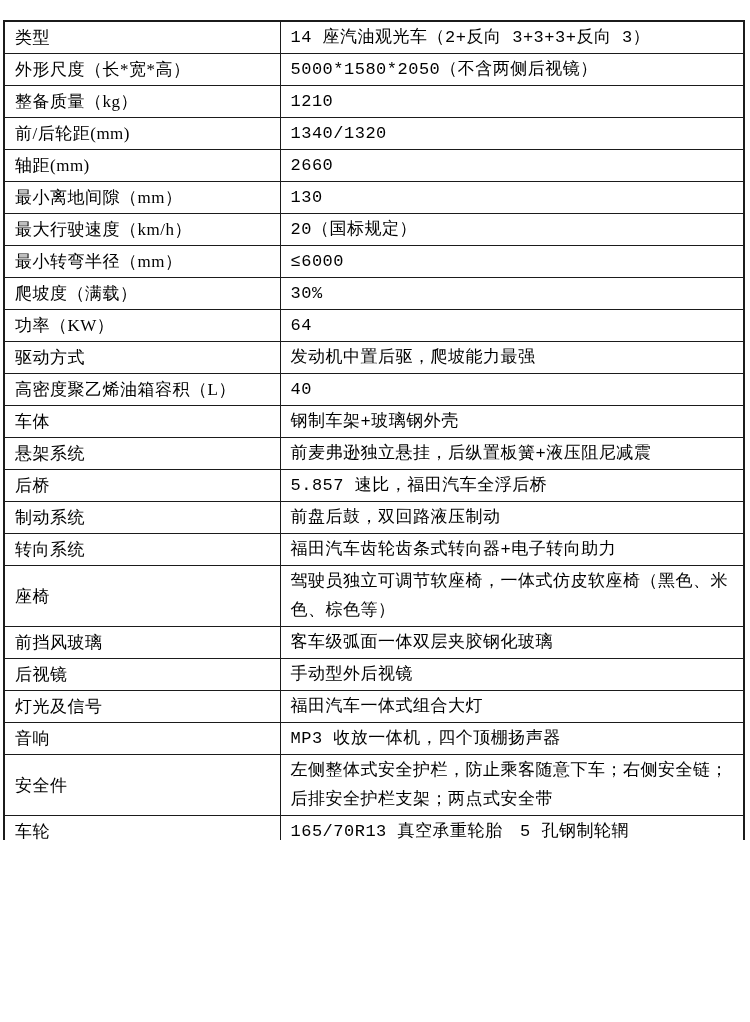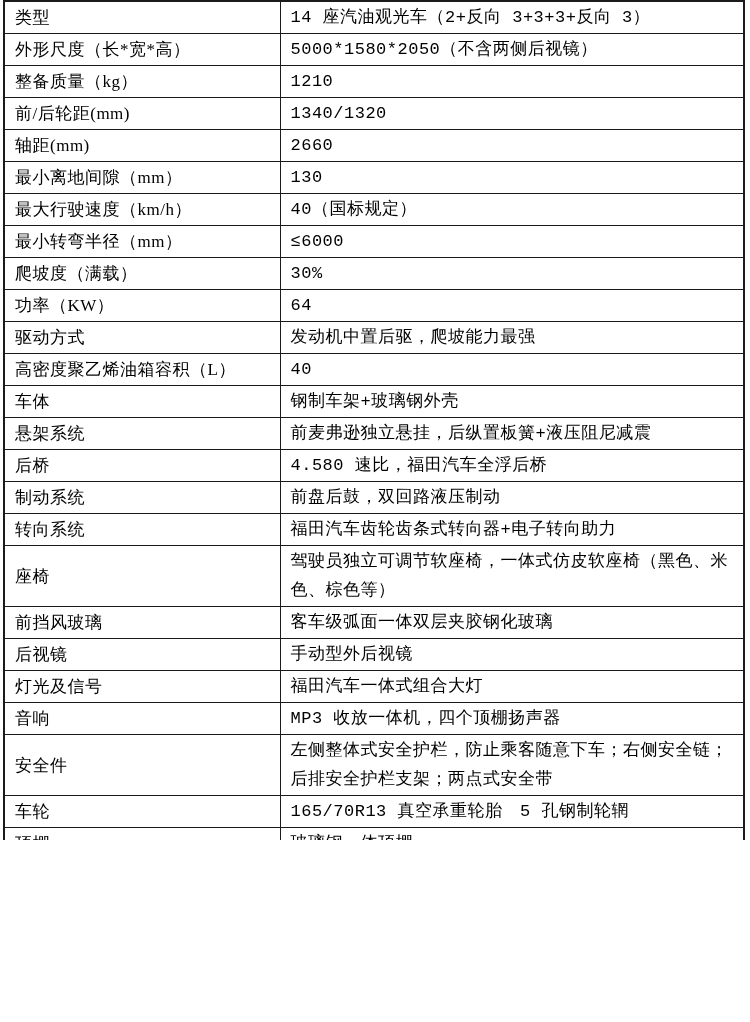--- a/index.html
+++ b/index.html
@@ -7,21 +7,21 @@
     width: 750px;
     background: #ffffff;
     font-family: "Liberation Serif", "DejaVu Serif", serif;
     color: #000000;
   }
   .page {
     width: 750px;
     height: 840px;
     background: #ffffff;
     overflow: hidden;
-    padding-top: 0;
+    padding-top: 20px;
   }
   table.spec-table {
     border-collapse: collapse;
     table-layout: fixed;
     width: 742px;
     margin-left: 3px;
     border: 2px solid #1b1b1b;
   }
   table.spec-table td {
     border: 1px solid #1b1b1b;
@@ -72,21 +72,21 @@
         <tr>
           <td class="label-cell">轴距(mm)</td>
           <td class="value-cell">2660</td>
         </tr>
         <tr>
           <td class="label-cell">最小离地间隙（mm）</td>
           <td class="value-cell">130</td>
         </tr>
         <tr>
           <td class="label-cell">最大行驶速度（km/h）</td>
-          <td class="value-cell">40（国标规定）</td>
+          <td class="value-cell">20（国标规定）</td>
         </tr>
         <tr>
           <td class="label-cell">最小转弯半径（mm）</td>
           <td class="value-cell">≤6000</td>
         </tr>
         <tr>
           <td class="label-cell">爬坡度（满载）</td>
           <td class="value-cell">30%</td>
         </tr>
         <tr>
@@ -104,21 +104,21 @@
         <tr>
           <td class="label-cell">车体</td>
           <td class="value-cell">钢制车架+玻璃钢外壳</td>
         </tr>
         <tr>
           <td class="label-cell">悬架系统</td>
           <td class="value-cell">前麦弗逊独立悬挂，后纵置板簧+液压阻尼减震</td>
         </tr>
         <tr>
           <td class="label-cell">后桥</td>
-          <td class="value-cell">4.580 速比，福田汽车全浮后桥</td>
+          <td class="value-cell">5.857 速比，福田汽车全浮后桥</td>
         </tr>
         <tr>
           <td class="label-cell">制动系统</td>
           <td class="value-cell">前盘后鼓，双回路液压制动</td>
         </tr>
         <tr>
           <td class="label-cell">转向系统</td>
           <td class="value-cell">福田汽车齿轮齿条式转向器+电子转向助力</td>
         </tr>
         <tr>

